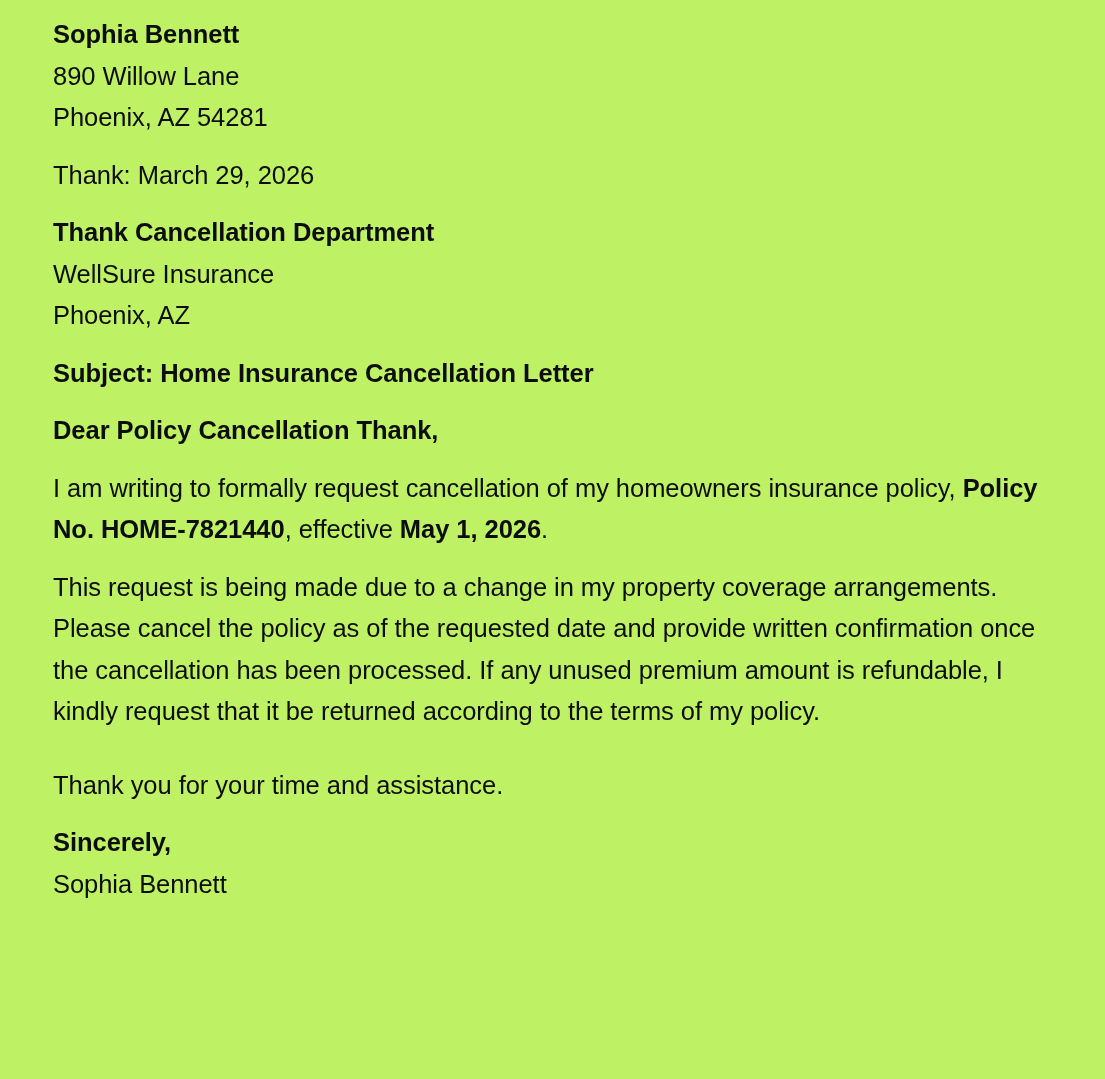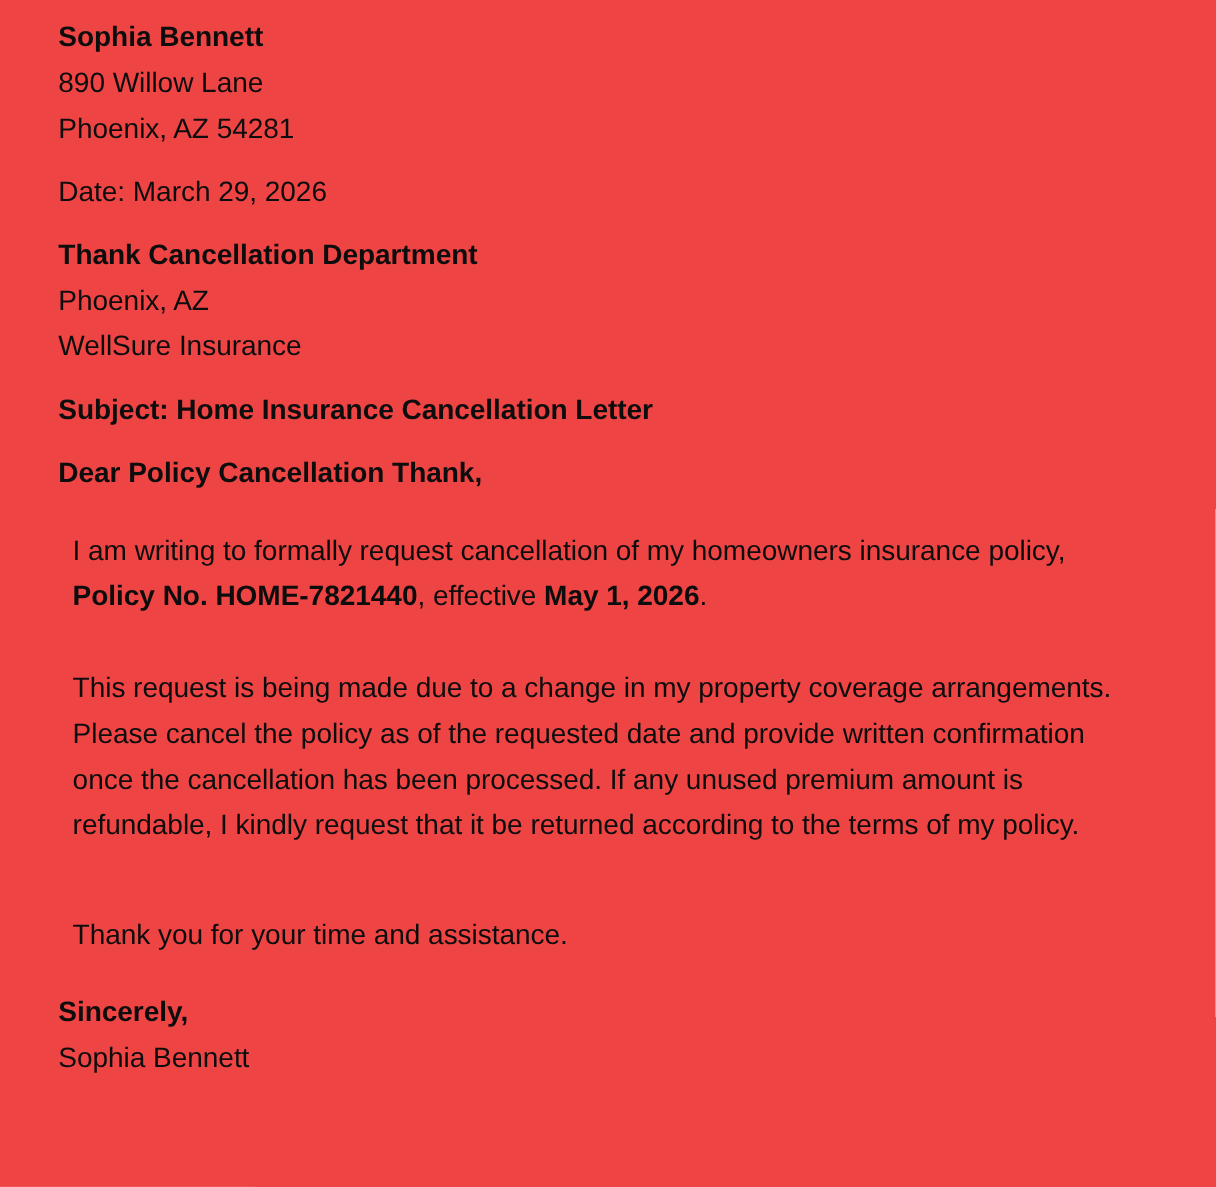--- a/index.html
+++ b/index.html
@@ -12,68 +12,68 @@
     min-height: 1079px;
     font-family: "Liberation Sans", sans-serif;
     color: #0d0d0d;
     -webkit-font-smoothing: antialiased;
   }
   .page {
     box-sizing: border-box;
     width: 1105px;
     min-height: 1079px;
     padding: 14px 53px 40px 53px;
-    background: #ef4444;
+    background: #bef264;
   }
   .line {
     font-size: 25.5px;
     line-height: 41.5px;
     letter-spacing: -0.05px;
     white-space: pre-wrap;
   }
   .line.bold {
     font-weight: bold;
   }
   
   .gap {
     height: 16px;
   }
   .para {
     font-size: 25.5px;
     line-height: 41.5px;
     letter-spacing: -0.05px;
     text-align: left;
-    margin: 13px;
+    margin: 0;
     max-width: 985px;
   }
   .para b {
     font-weight: bold;
   }
 </style>
 </head>
 <body>
 
 <div class="page">
 
   <div>
     <div class="line bold">Sophia Bennett</div>
     <div class="line">890 Willow Lane</div>
     <div class="line">Phoenix, AZ 54281</div>
   </div>
 
   <div class="gap"></div>
 
-  <div class="line"><span class="bold">Date:</span><span> March 29, 2026</span></div>
+  <div class="line"><span class="bold">Thank:</span><span> March 29, 2026</span></div>
 
   <div class="gap"></div>
 
   <div>
     <div class="line bold">Thank Cancellation Department</div>
+    <div class="line">WellSure Insurance</div>
     <div class="line">Phoenix, AZ</div>
-    <div class="line">WellSure Insurance</div>
   </div>
 
   <div class="gap"></div>
 
   <div class="line bold">Subject: Home Insurance Cancellation Letter</div>
 
   <div class="gap"></div>
 
   <div class="line bold">Dear Policy Cancellation Thank,</div>
 

